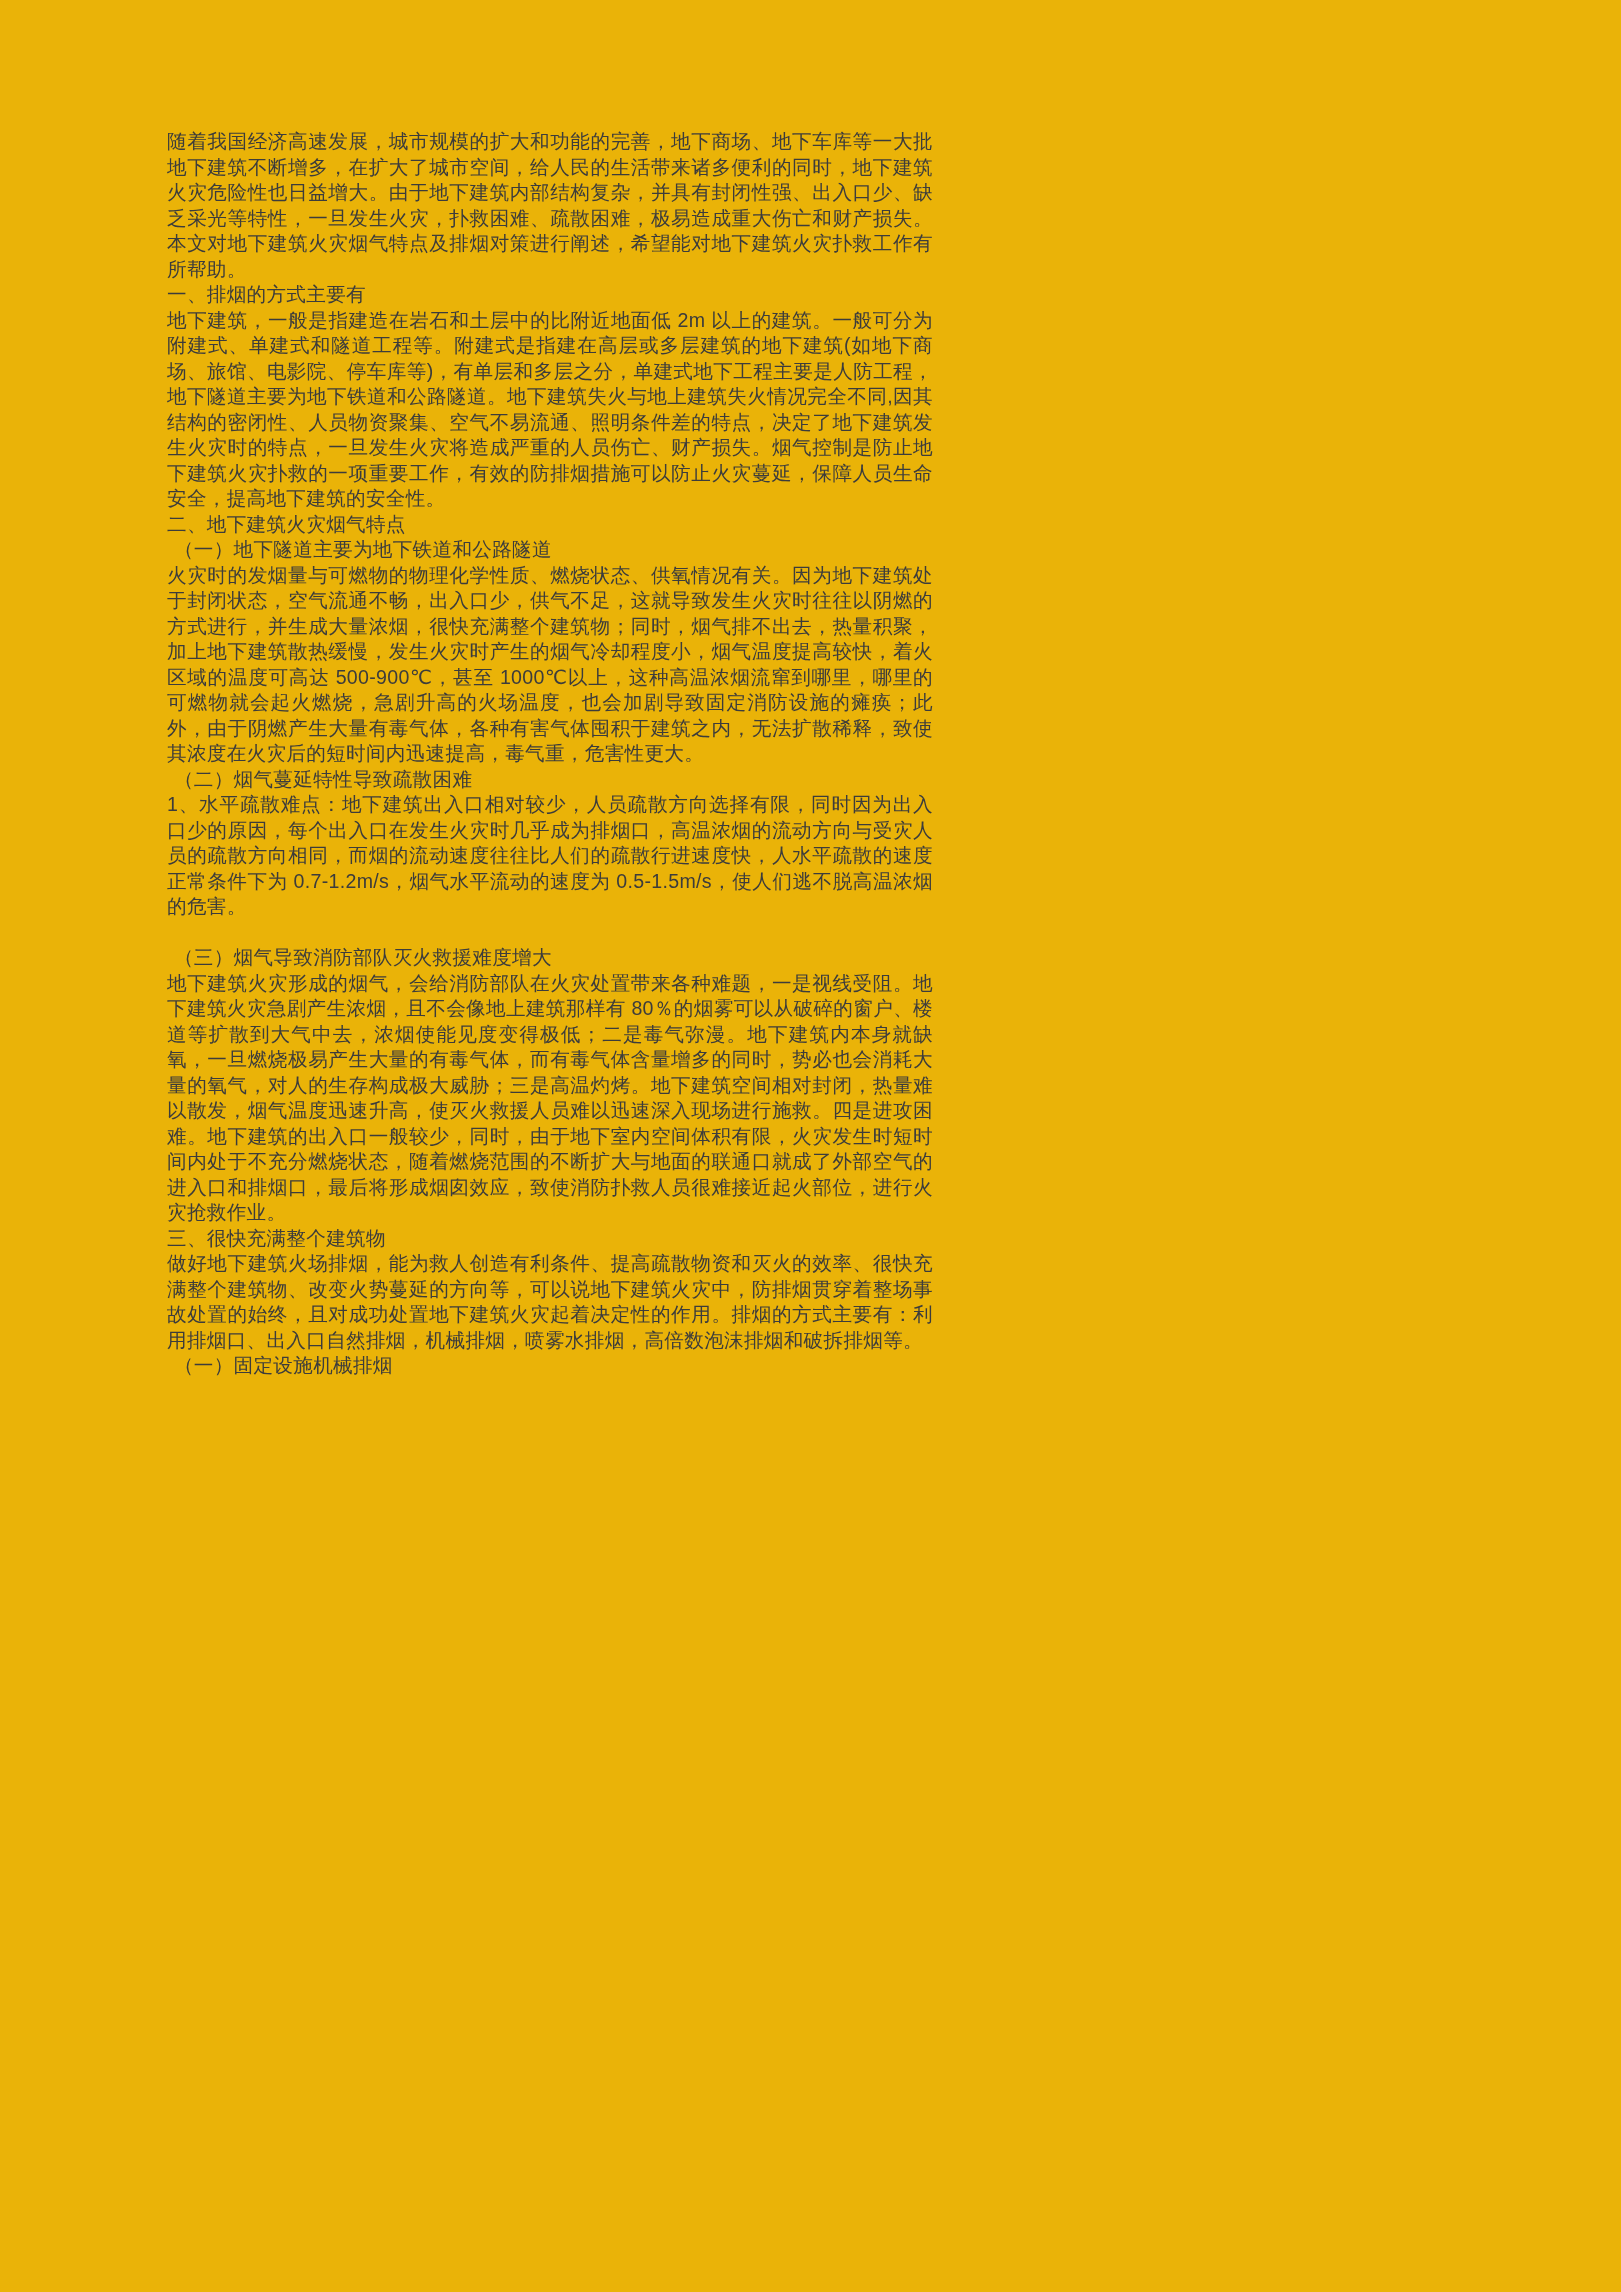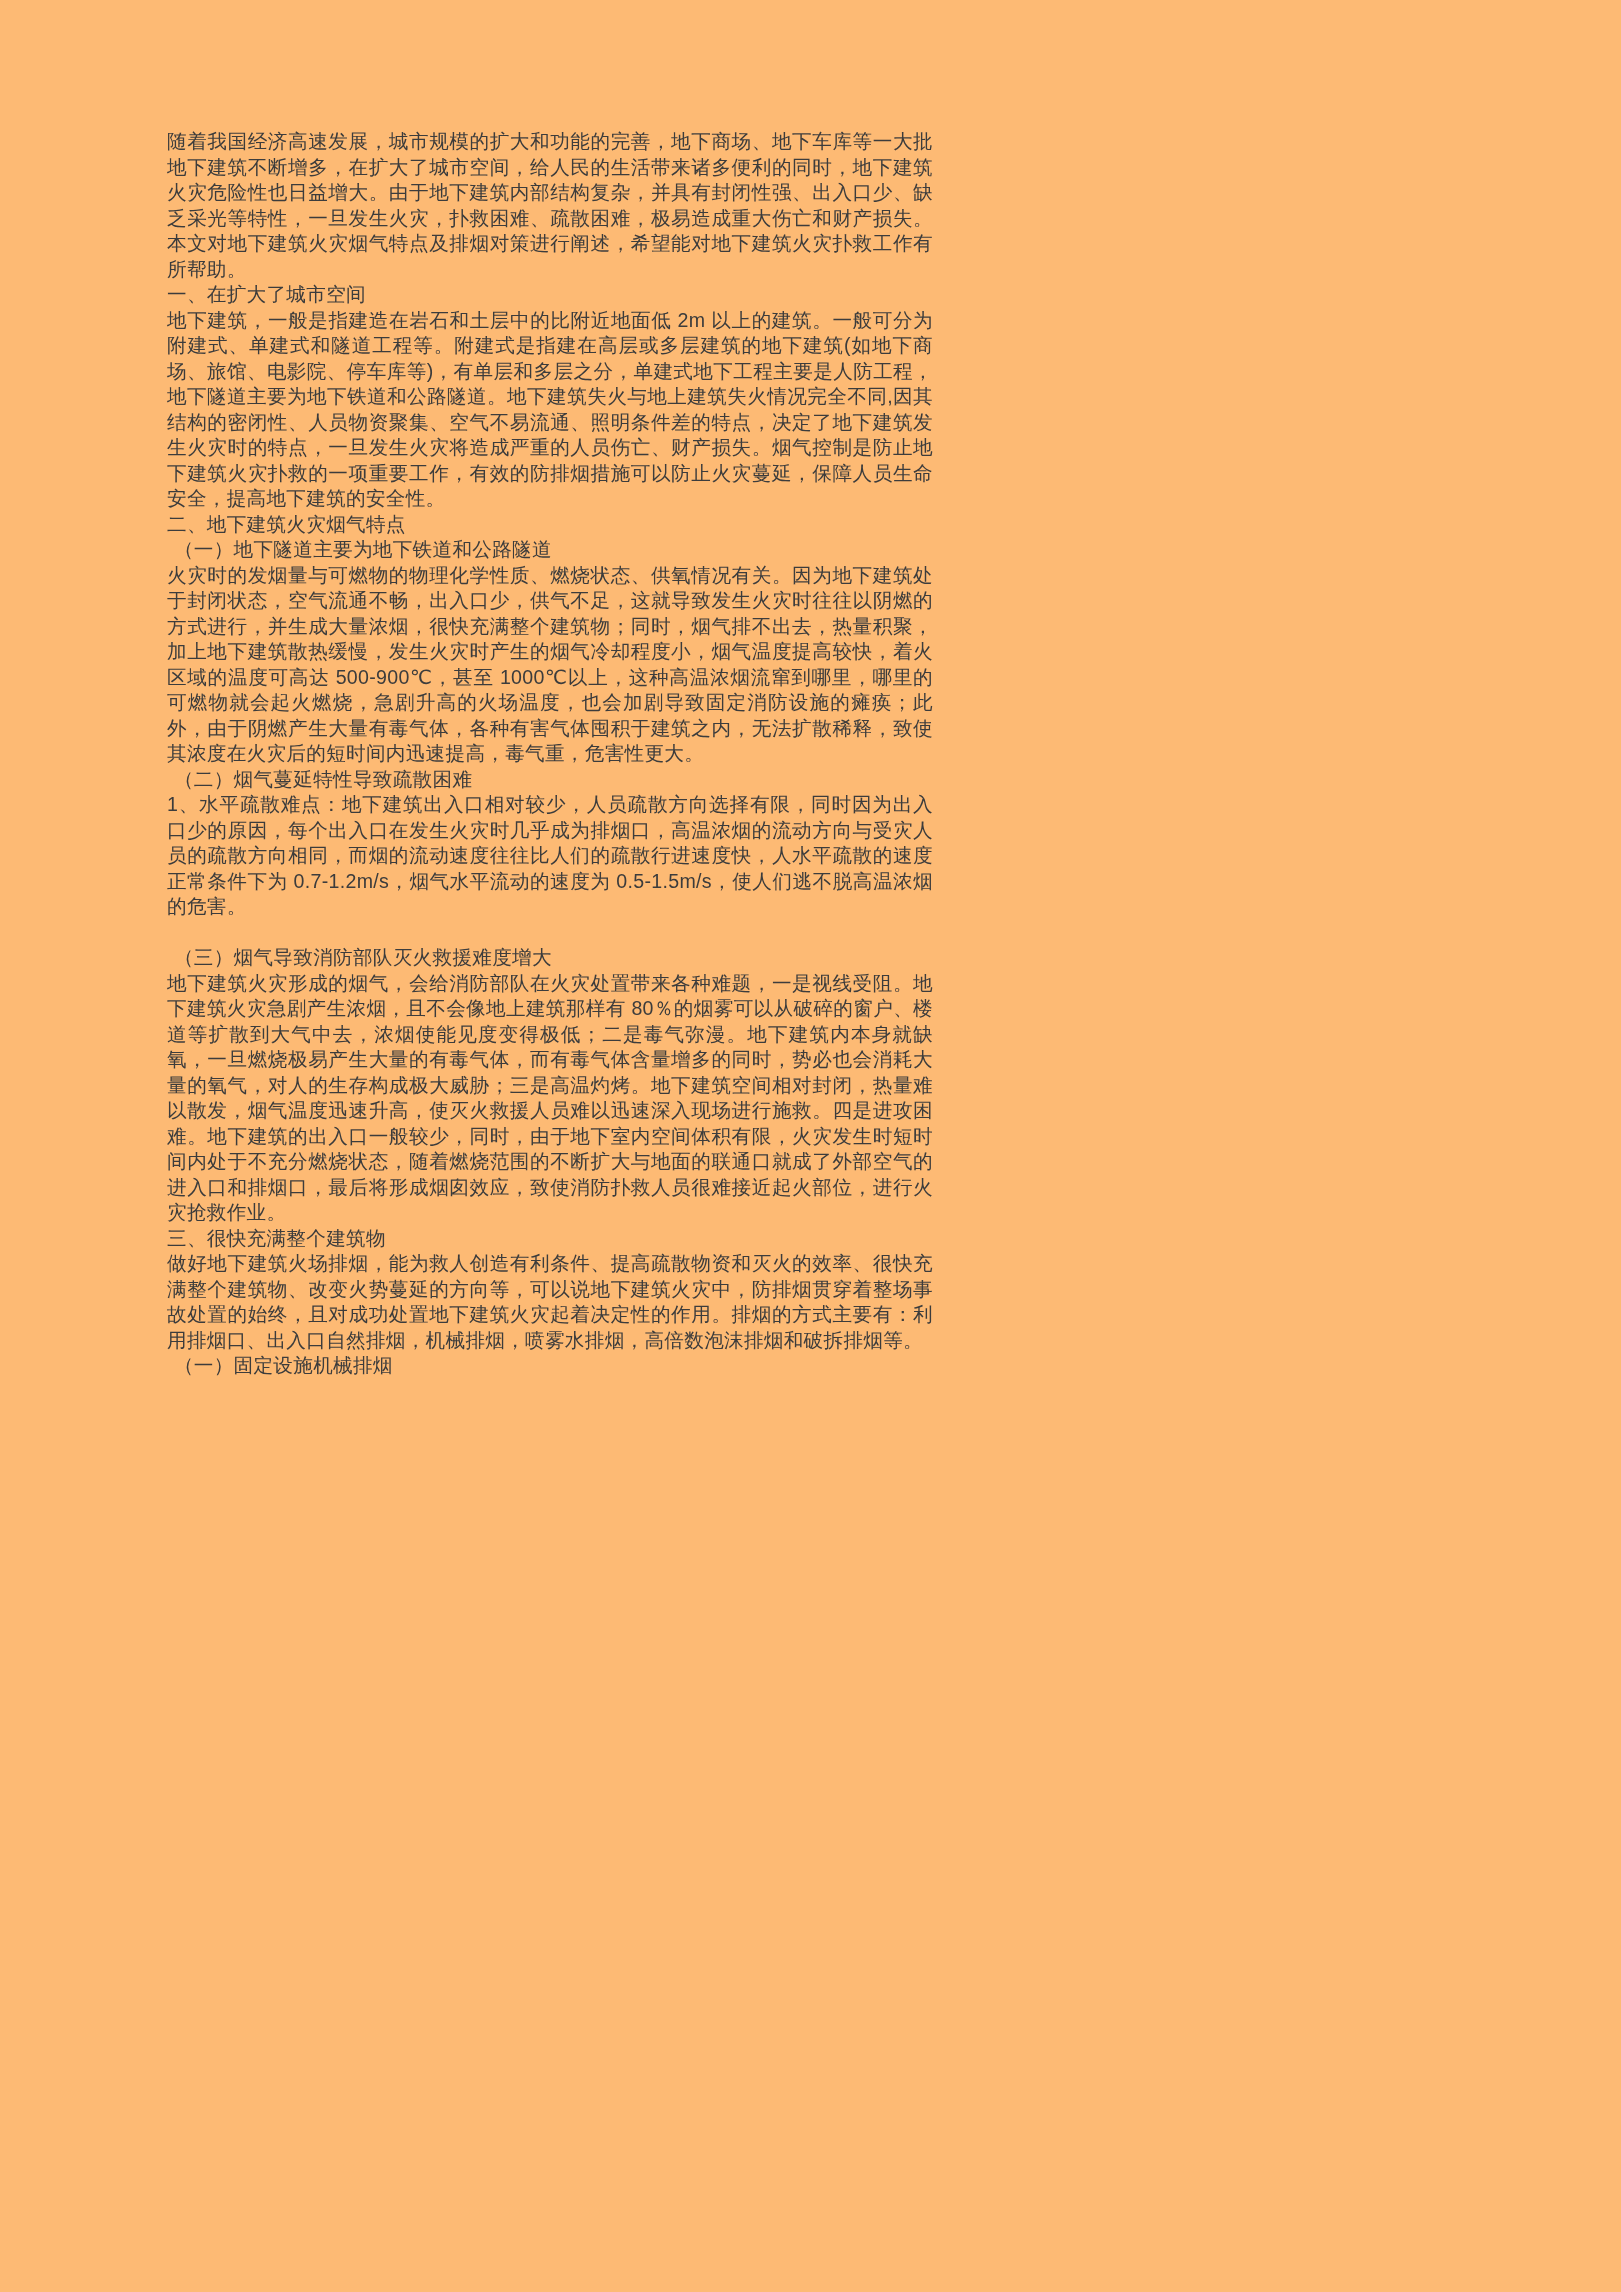--- a/index.html
+++ b/index.html
@@ -41,24 +41,24 @@
     text-align: left;
     padding-left: 6.9px;
   }
   .para.spacer {
     height: 25.5px;
   }
 </style>
 </head>
 <body>
 
-<div class="page" style="background: #fdba74;">
+<div class="page" style="background: #eab308;">
   <div class="content" id="content" style="color: rgb(60, 60, 60);">
       <p class="para body">随着我国经济高速发展，城市规模的扩大和功能的完善，地下商场、地下车库等一大批地下建筑不断增多，在扩大了城市空间，给人民的生活带来诸多便利的同时，地下建筑火灾危险性也日益增大。由于地下建筑内部结构复杂，并具有封闭性强、出入口少、缺乏采光等特性，一旦发生火灾，扑救困难、疏散困难，极易造成重大伤亡和财产损失。本文对地下建筑火灾烟气特点及排烟对策进行阐述，希望能对地下建筑火灾扑救工作有所帮助。</p>
-      <p class="para section-heading">一、在扩大了城市空间</p>
+      <p class="para section-heading">一、排烟的方式主要有</p>
       <p class="para body">地下建筑，一般是指建造在岩石和土层中的比附近地面低 2m 以上的建筑。一般可分为附建式、单建式和隧道工程等。附建式是指建在高层或多层建筑的地下建筑(如地下商场、旅馆、电影院、停车库等)，有单层和多层之分，单建式地下工程主要是人防工程，地下隧道主要为地下铁道和公路隧道。地下建筑失火与地上建筑失火情况完全不同,因其结构的密闭性、人员物资聚集、空气不易流通、照明条件差的特点，决定了地下建筑发生火灾时的特点，一旦发生火灾将造成严重的人员伤亡、财产损失。烟气控制是防止地下建筑火灾扑救的一项重要工作，有效的防排烟措施可以防止火灾蔓延，保障人员生命安全，提高地下建筑的安全性。</p>
       <p class="para section-heading">二、地下建筑火灾烟气特点</p>
       <p class="para subsection-heading">（一）地下隧道主要为地下铁道和公路隧道</p>
       <p class="para body">火灾时的发烟量与可燃物的物理化学性质、燃烧状态、供氧情况有关。因为地下建筑处于封闭状态，空气流通不畅，出入口少，供气不足，这就导致发生火灾时往往以阴燃的方式进行，并生成大量浓烟，很快充满整个建筑物；同时，烟气排不出去，热量积聚，加上地下建筑散热缓慢，发生火灾时产生的烟气冷却程度小，烟气温度提高较快，着火区域的温度可高达 500-900℃，甚至 1000℃以上，这种高温浓烟流窜到哪里，哪里的可燃物就会起火燃烧，急剧升高的火场温度，也会加剧导致固定消防设施的瘫痪；此外，由于阴燃产生大量有毒气体，各种有害气体囤积于建筑之内，无法扩散稀释，致使其浓度在火灾后的短时间内迅速提高，毒气重，危害性更大。</p>
       <p class="para subsection-heading">（二）烟气蔓延特性导致疏散困难</p>
       <p class="para body">1、水平疏散难点：地下建筑出入口相对较少，人员疏散方向选择有限，同时因为出入口少的原因，每个出入口在发生火灾时几乎成为排烟口，高温浓烟的流动方向与受灾人员的疏散方向相同，而烟的流动速度往往比人们的疏散行进速度快，人水平疏散的速度正常条件下为 0.7-1.2m/s，烟气水平流动的速度为 0.5-1.5m/s，使人们逃不脱高温浓烟的危害。</p>
       <p class="para spacer"></p>
       <p class="para subsection-heading">（三）烟气导致消防部队灭火救援难度增大</p>
       <p class="para body">地下建筑火灾形成的烟气，会给消防部队在火灾处置带来各种难题，一是视线受阻。地下建筑火灾急剧产生浓烟，且不会像地上建筑那样有 80％的烟雾可以从破碎的窗户、楼道等扩散到大气中去，浓烟使能见度变得极低；二是毒气弥漫。地下建筑内本身就缺氧，一旦燃烧极易产生大量的有毒气体，而有毒气体含量增多的同时，势必也会消耗大量的氧气，对人的生存构成极大威胁；三是高温灼烤。地下建筑空间相对封闭，热量难以散发，烟气温度迅速升高，使灭火救援人员难以迅速深入现场进行施救。四是进攻困难。地下建筑的出入口一般较少，同时，由于地下室内空间体积有限，火灾发生时短时间内处于不充分燃烧状态，随着燃烧范围的不断扩大与地面的联通口就成了外部空气的进入口和排烟口，最后将形成烟囱效应，致使消防扑救人员很难接近起火部位，进行火灾抢救作业。</p>
       <p class="para section-heading">三、很快充满整个建筑物</p>

